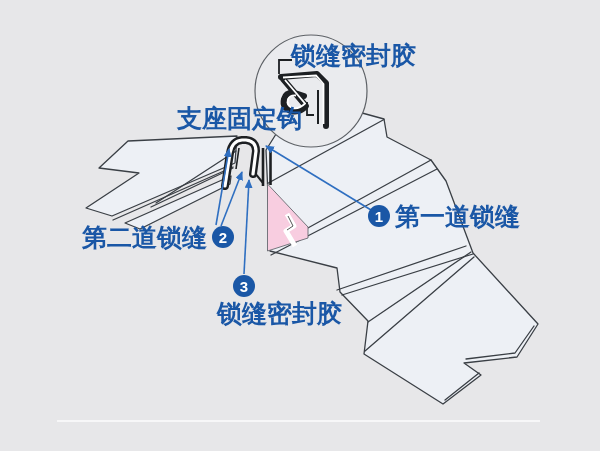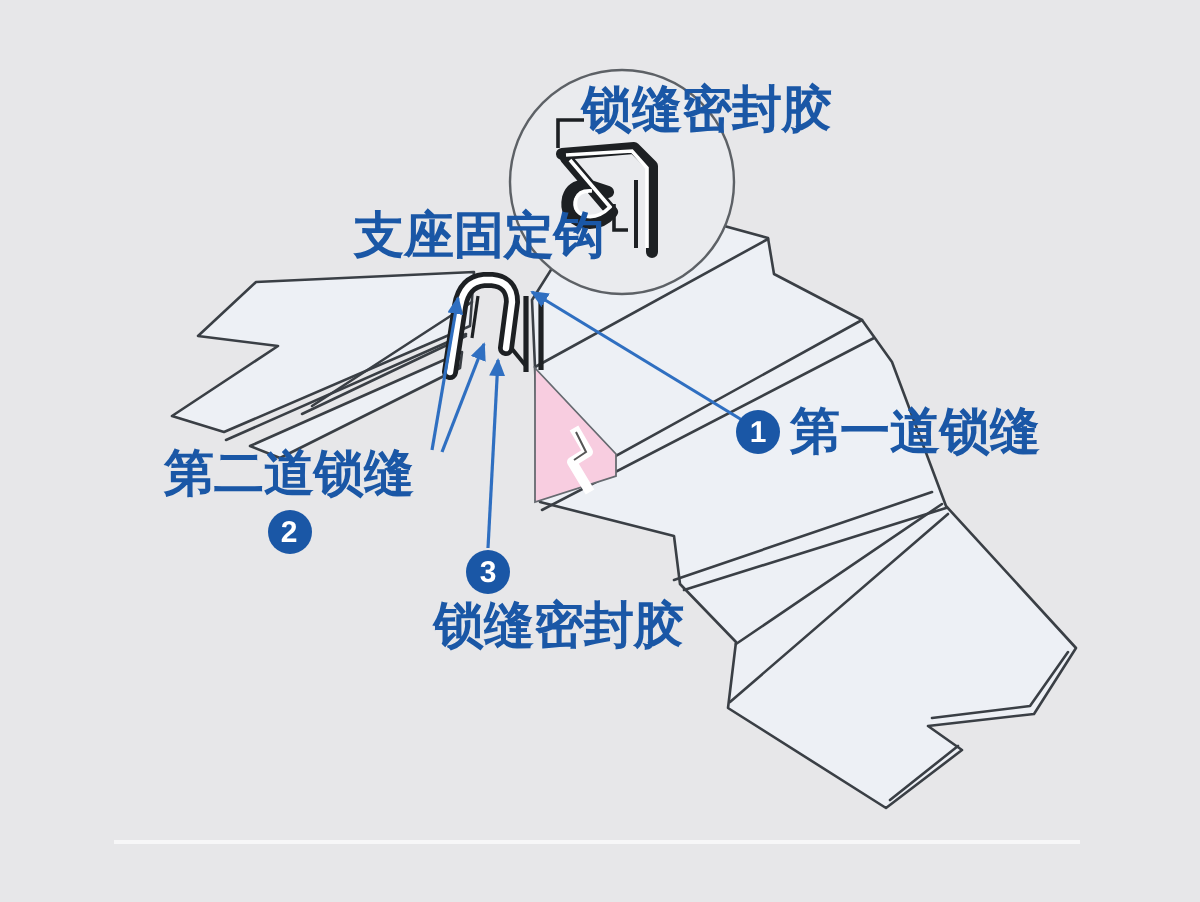--- a/index.html
+++ b/index.html
@@ -109,21 +109,21 @@
 
   <div class="lbl lbl-lg" style="left:291px;top:42px;">锁缝密封胶</div>
 
   <div class="lbl lbl-lg" style="left:177px;top:105px;">支座固定钩</div>
 
   <div class="callout-row" style="left:368px;top:203px;">
     <div class="badge">1</div>
     <div class="lbl lbl-lg" style="position:static;">第一道锁缝</div>
   </div>
 
-  <div class="callout-row" style="left:82px;top:224px;flex-direction:column;">
+  <div class="callout-row" style="left:82px;top:224px;">
     <div class="lbl lbl-lg" style="position:static;">第二道锁缝</div>
     <div class="badge">2</div>
   </div>
 
   <div class="badge" style="position:absolute;left:233px;top:275px;">3</div>
   <div class="lbl lbl-lg" style="left:217px;top:300px;">锁缝密封胶</div>
 
 </div>
 
 </body></html>

